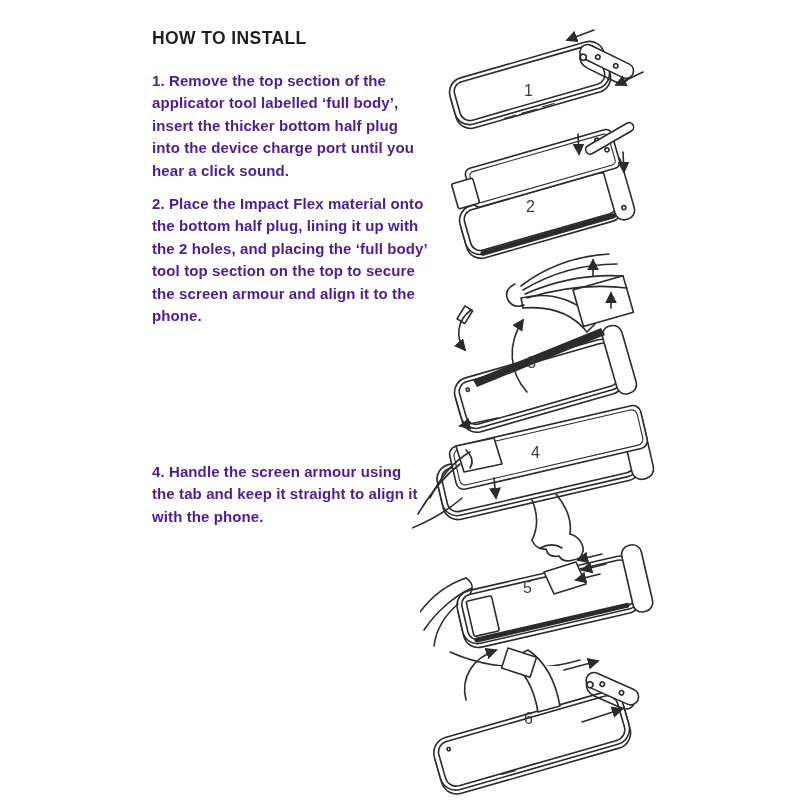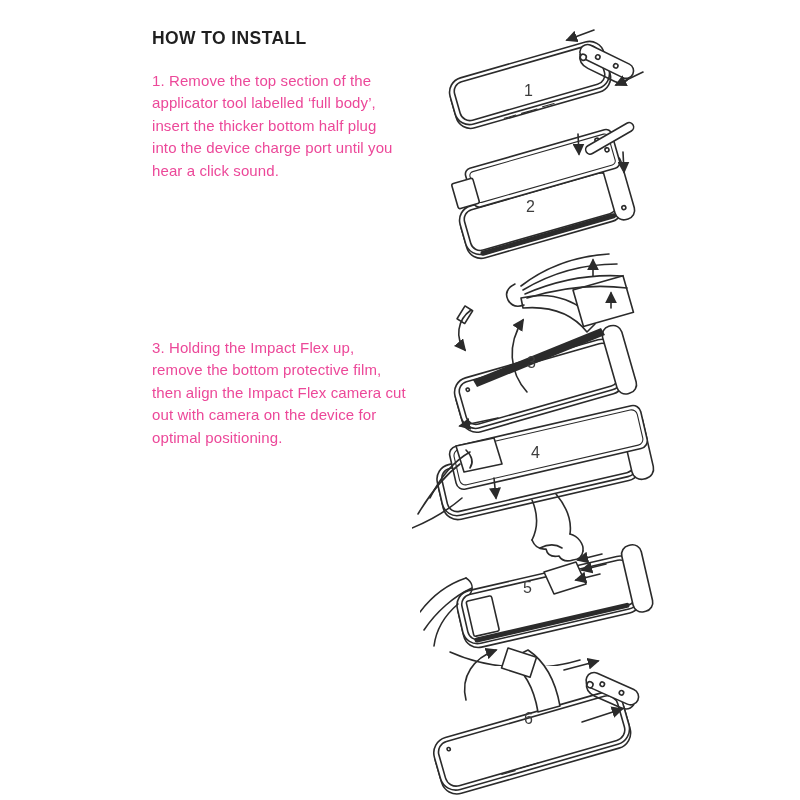--- a/index.html
+++ b/index.html
@@ -1,21 +1,21 @@
 <!DOCTYPE html>
 <html><head>
 <meta charset="utf-8">
 <style>
   html,body{margin:0;padding:0;background:#fff;}
   .page{position:relative;width:800px;height:800px;background:#ffffff;overflow:hidden;
         font-family:"Liberation Sans",sans-serif;color:#3d3d3d;}
   .title{position:absolute;left:152px;top:30px;margin:0;font-size:17.5px;font-weight:700;
          letter-spacing:.4px;color:#1f1f1f;line-height:1;text-align:right;}
   .step{position:absolute;left:152px;width:320px;margin:0;font-size:15px;line-height:22.4px;
-        letter-spacing:.1px;color:#ec4899;white-space:pre-line;}
+        letter-spacing:.1px;color:#4c1d95;white-space:pre-line;font-weight:bold;}
   .p1{top:70px}.p2{top:193px}.p3{top:337px}.p4{top:461px}.p5{top:546px}.p6{top:686px}
   .fig{position:absolute;}
   .ln{fill:none;stroke:#2b2b2b;stroke-width:1.6;stroke-linecap:round;stroke-linejoin:round;}
   .thin{stroke-width:1.1;}
   .solid{fill:#ffffff;stroke:#2b2b2b;stroke-width:1.6;stroke-linejoin:round;}
   .dark{fill:#2b2b2b;stroke:none;}
   .darkline{fill:none;stroke:#2b2b2b;stroke-width:5;stroke-linecap:round;}
   .fig text{font-family:"Liberation Sans",sans-serif;font-size:16px;fill:#3d3d3d;}
 </style>
 </head>
@@ -23,25 +23,29 @@
 
 <div class="page">
 
   <h1 class="title">HOW TO INSTALL</h1>
 
   <p class="step p1">1. Remove the top section of the
 applicator tool labelled ‘full body’,
 insert the thicker bottom half plug
 into the device charge port until you
 hear a click sound.</p>
-  <p class="step p3">3. Holding the Impact Flex up,
-remove the bottom protective film,
-then align the Impact Flex camera cut
-out with camera on the device for
-optimal positioning.</p>
+  <p class="step p2">2. Place the Impact Flex material onto
+the bottom half plug, lining it up with
+the 2 holes, and placing the ‘full body’
+tool top section on the top to secure
+the screen armour and align it to the
+phone.</p>
+  <p class="step p4">4. Handle the screen armour using
+the tab and keep it straight to align it
+with the phone.</p>
 
   <svg class="fig" style="left:438px;top:20px" width="215" height="122" viewBox="0 0 215 122">
     <defs>
       <marker id="m1" viewBox="0 0 10 10" refX="8.5" refY="5" markerWidth="7.5" markerHeight="7.5" orient="auto">
         <path d="M0 0 L10 5 L0 10 Z" fill="#2b2b2b"></path>
       </marker>
     </defs>
     <g transform="translate(8,62) rotate(-16)">
       <rect class="solid" x="0" y="4" width="160" height="48" rx="15"></rect>
       <rect class="solid" x="0" y="0" width="160" height="48" rx="15"></rect>

